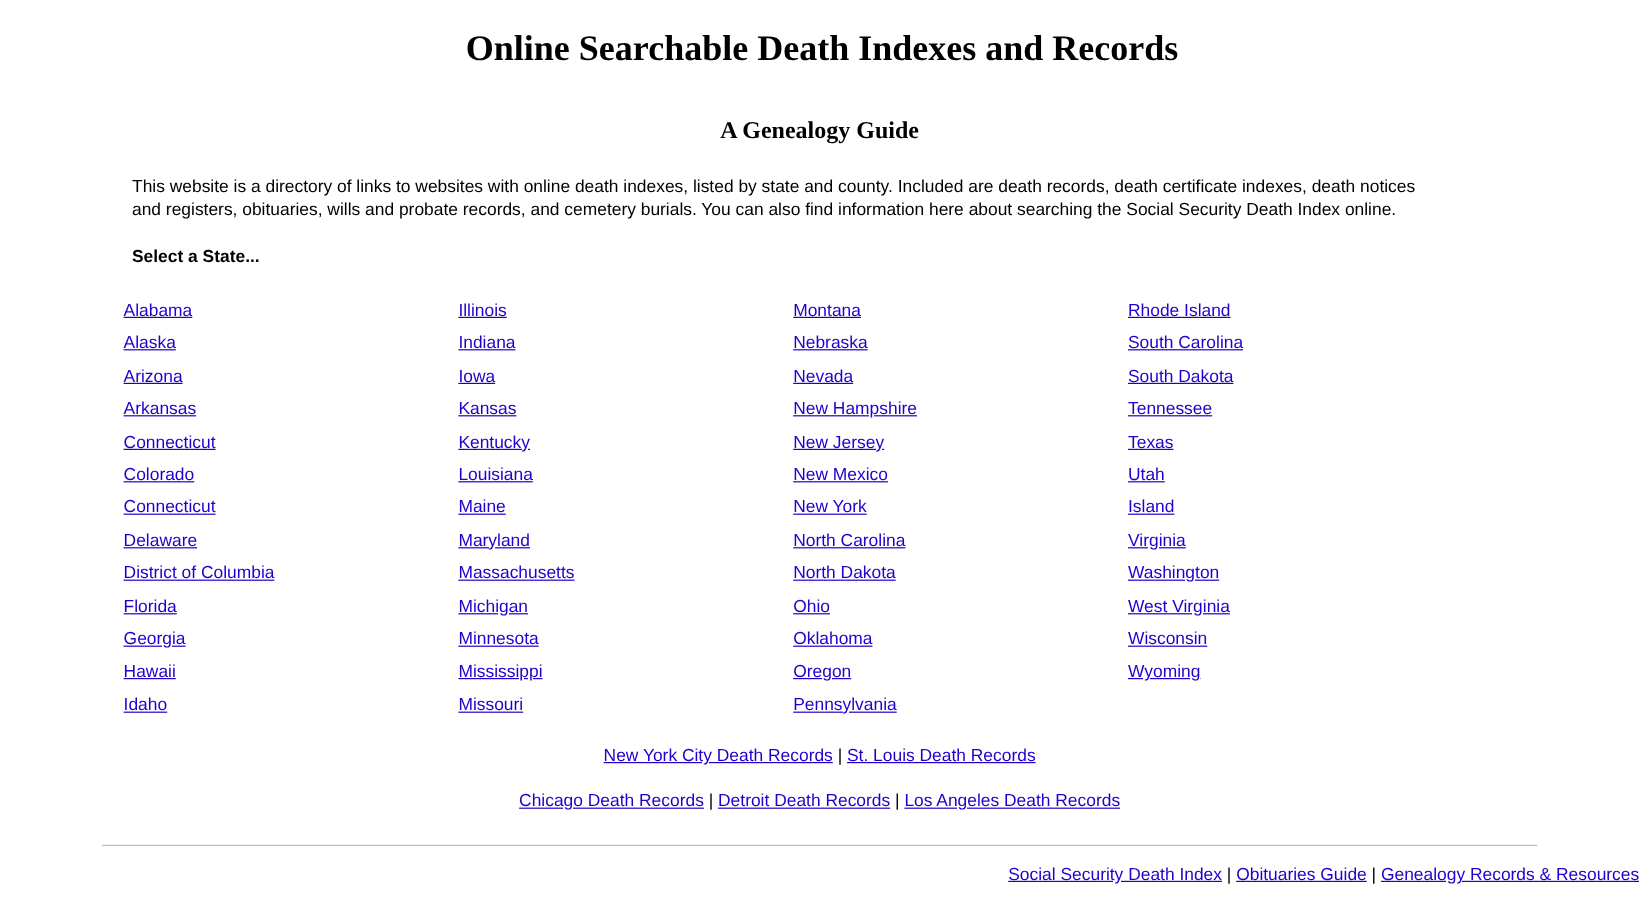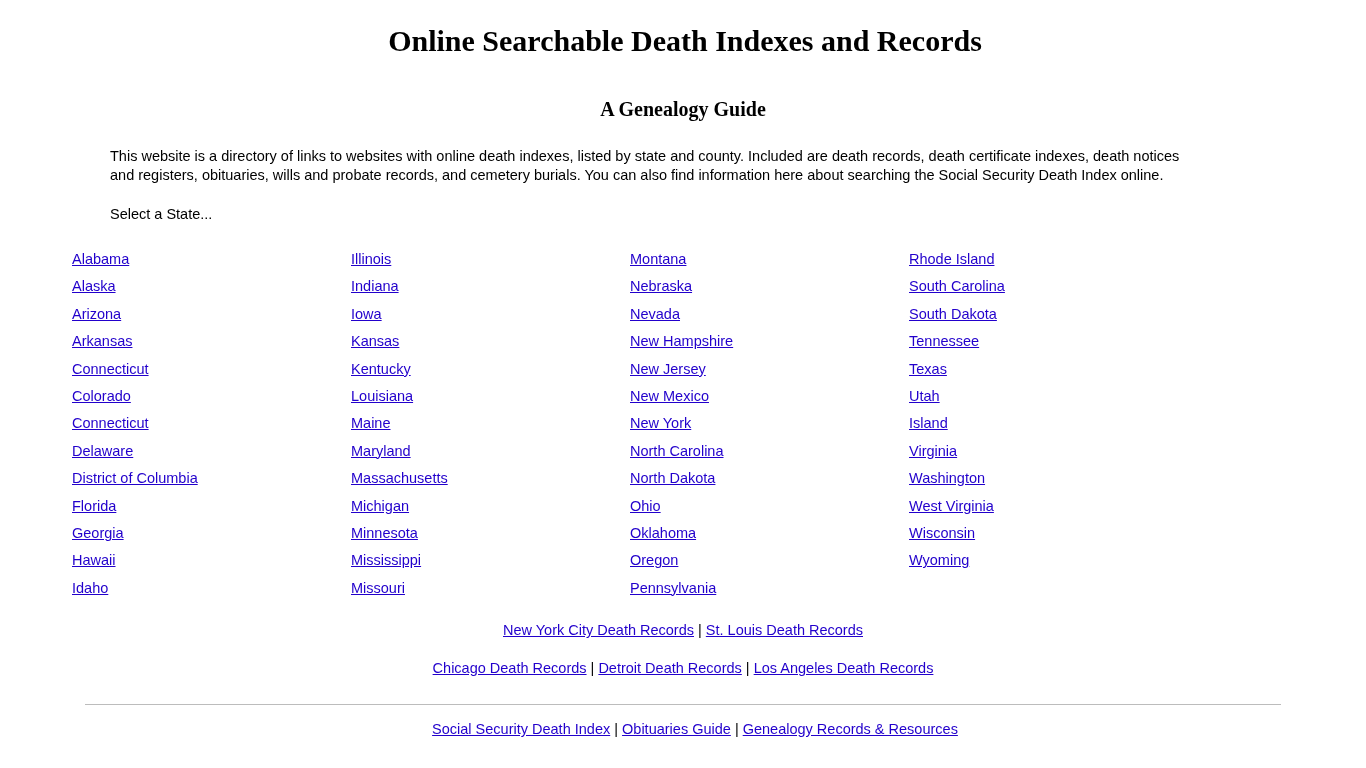--- a/index.html
+++ b/index.html
@@ -37,27 +37,27 @@
     margin: 40px 0 0 0;
   }
   .intro {
     margin: 26px 110px 0 110px;
     font-size: 14.5px;
     line-height: 18.5px;
     max-width: 1080px;
   }
   .select-state {
     margin: 22px 0 0 110px;
-    font-weight: normal;
+    font-weight: bold;
     font-size: 14.5px;
   }
   .state-columns {
     margin: 30px 0 0 0;
     display: flex;
-    padding-left: 72px;
+    padding-left: 103px;
     box-sizing: border-box;
   }
   .state-col {
     width: 279px;
     box-sizing: border-box;
   }
   .state-col a {
     display: block;
     margin-bottom: 12.4px;
     color: #2200CC;
@@ -76,21 +76,21 @@
     color: #2200CC;
     text-decoration: underline;
   }
   .sep { color: #000; }
   hr.divider {
     border: none;
     border-top: 1px solid #bcbcbc;
     margin: 28px 85px 0 85px;
   }
   .footer-line {
-    text-align: center;
+    text-align: right;
     margin-top: 16px;
     font-size: 14.5px;
     padding-left: 24px;
   }
   .footer-line a {
     color: #2200CC;
     text-decoration: underline;
   }
 </style>
 </head>

